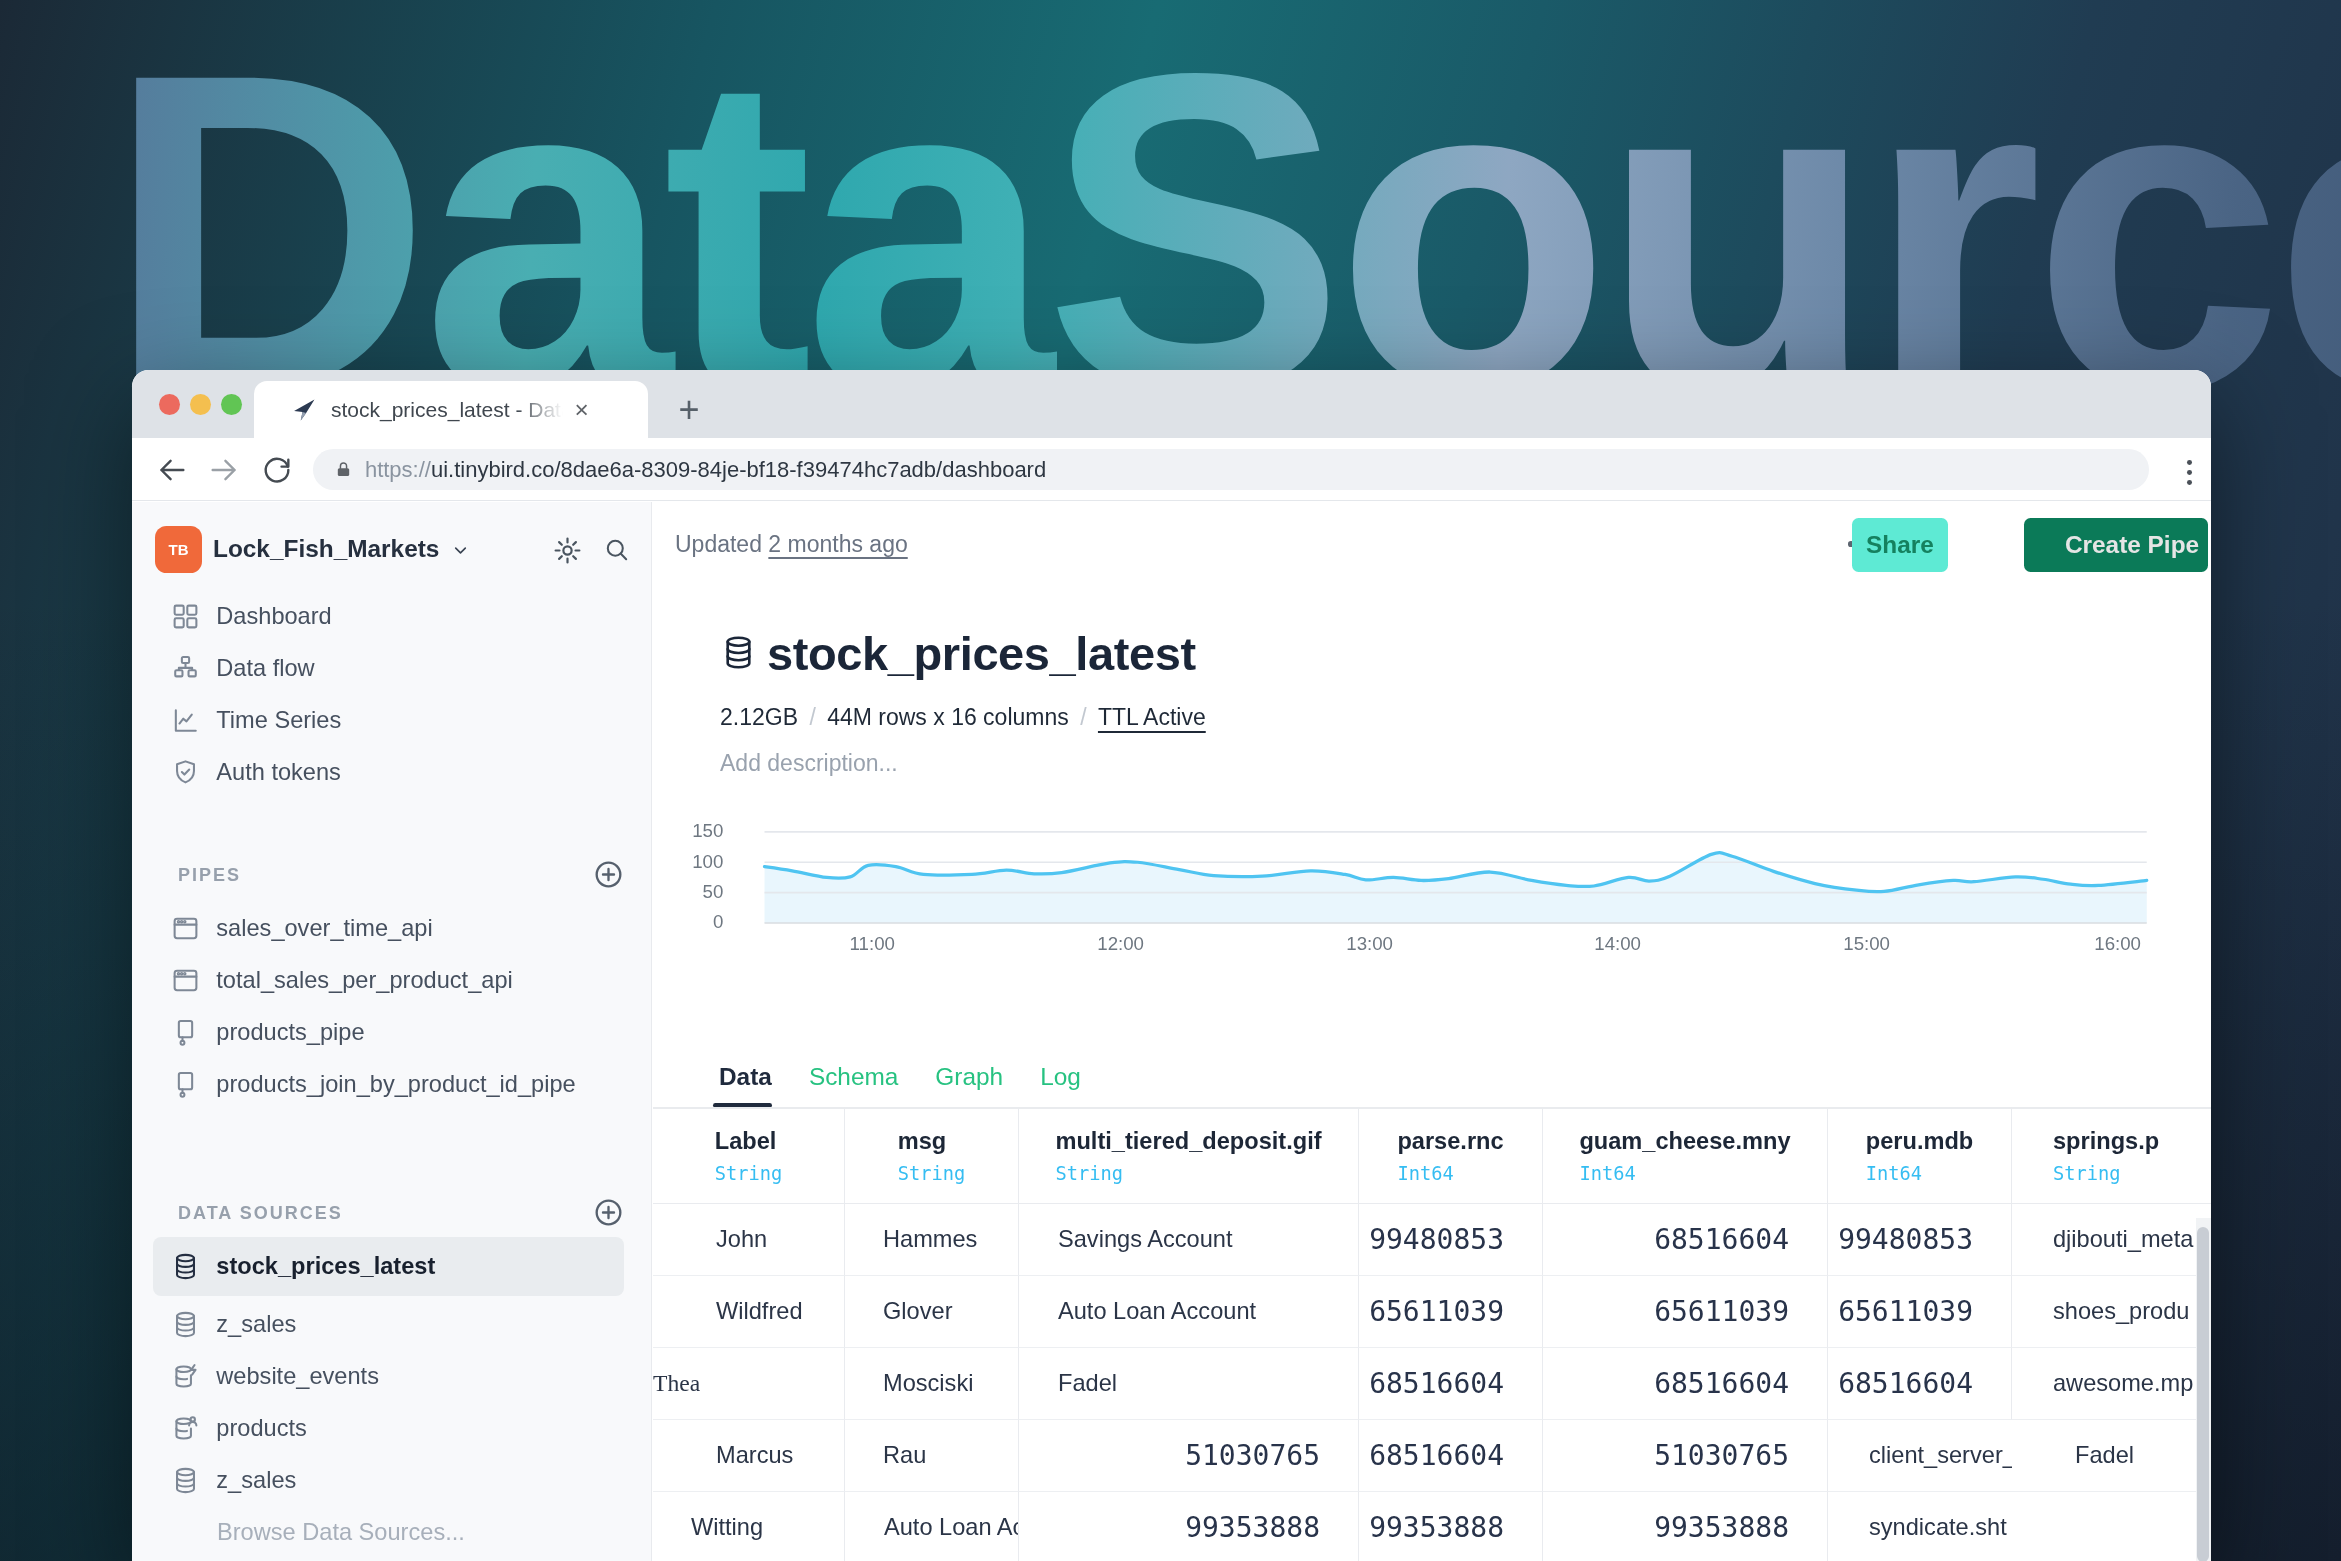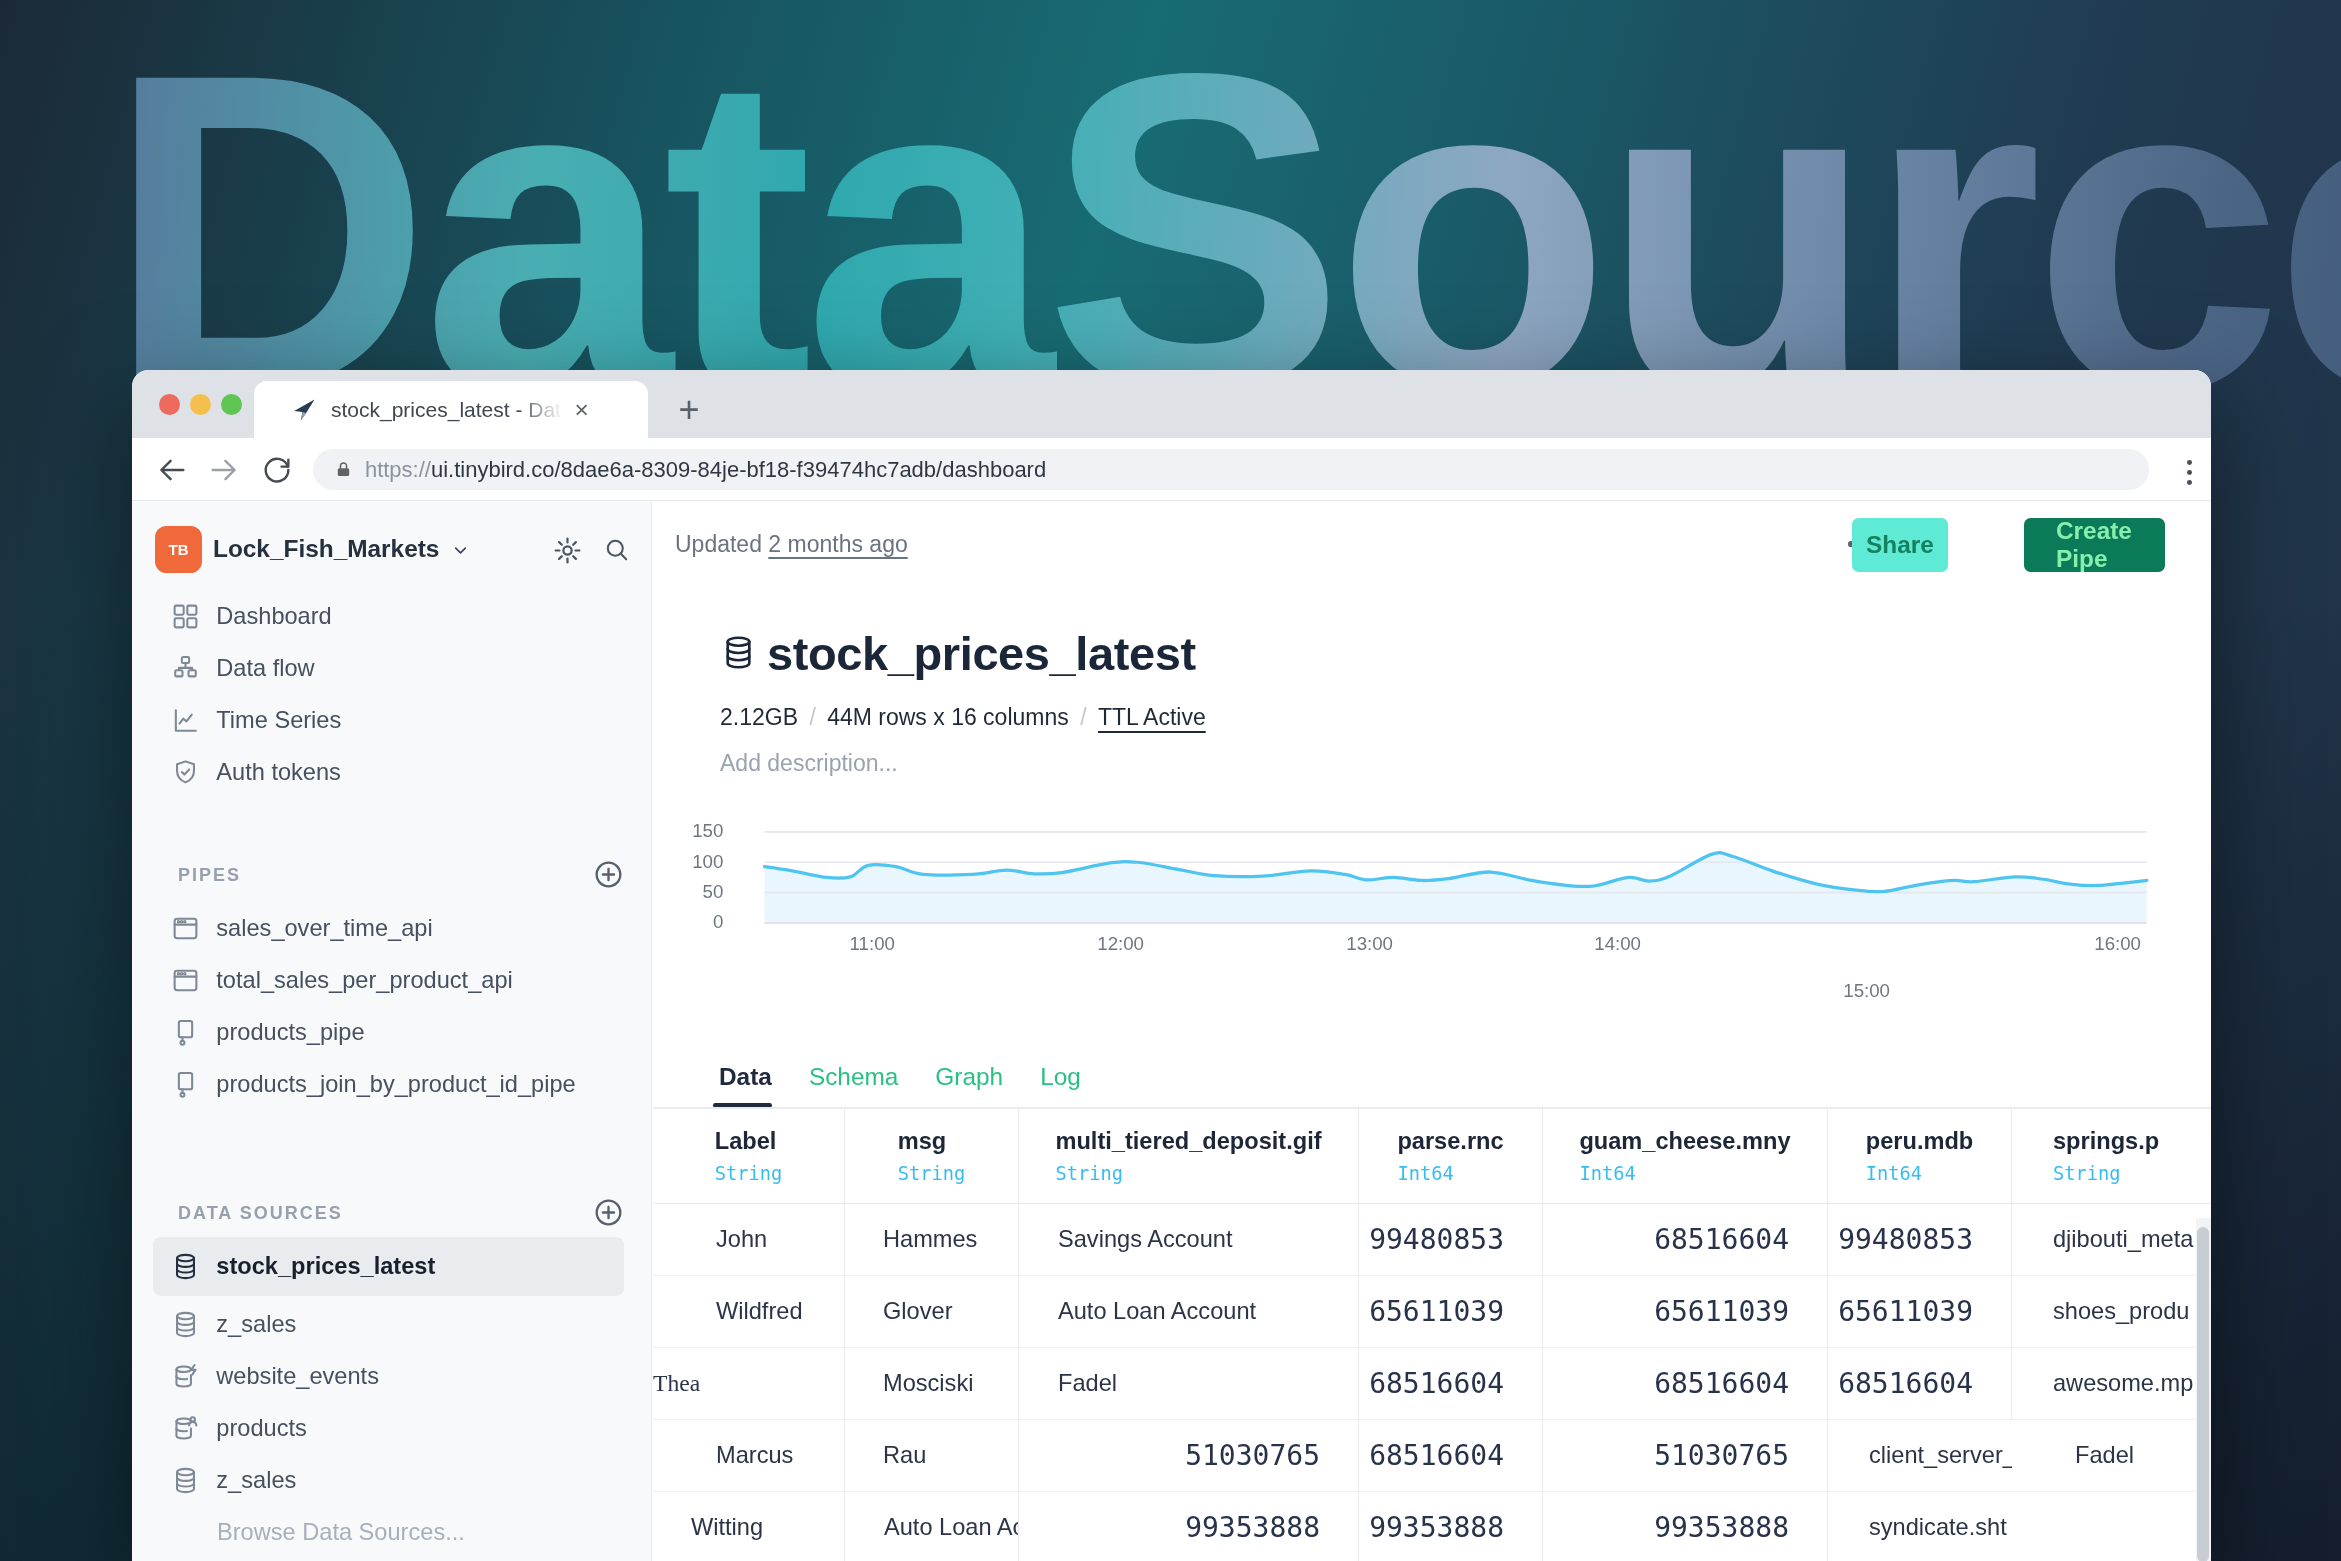--- a/index.html
+++ b/index.html
@@ -63,21 +63,21 @@
   .sec-head{position:absolute;left:46px;font-size:18px;font-weight:700;letter-spacing:2px;color:#97a0ac;}
   .sec-plus{position:absolute;left:460px;width:33px;height:33px;color:#56606d;}
   
   .updated{position:absolute;left:22px;top:29px;font-size:23px;color:#6a7382;}
   .updated u{text-underline-offset:4.9px;}
   .kebab-h{position:absolute;left:1195px;top:39px;display:flex;gap:7.3px;}
   .kebab-h i{width:5.7px;height:5.7px;border-radius:50%;background:#5c6570;}
   .btn{position:absolute;top:16.3px;height:54px;border-radius:6.5px;display:flex;align-items:center;justify-content:center;
     font-size:24.4px;font-weight:600;box-sizing:border-box;}
   .btn-share{left:1199px;width:96px;background:#5eead4;color:#15815f;}
-  .btn-create{left:1371px;width:141px;background:#0b7a58;color:#86efac;padding-left:32px;}
+  .btn-create{left:1371px;width:184px;background:#0b7a58;color:#e5e5e5;padding-left:32px;}
   .title-ic{position:absolute;left:67px;top:127px;width:37px;height:47px;color:#1b2638;}
   .page-title{position:absolute;left:114px;top:124px;font-size:47px;font-weight:700;color:#1b2638;letter-spacing:-0.4px;}
   .stats{position:absolute;left:67px;top:202px;font-size:23px;color:#1f2937;}
   .stats .sep{color:#c2c8d0;margin:0 11.4px;}
   .stats u{text-underline-offset:5.7px;}
   .desc{position:absolute;left:67px;top:248px;font-size:23px;color:#99a2ae;}
   
   .chartbox{position:absolute;left:0;top:311px;width:1558px;height:159px;}
   .chartbox svg{position:absolute;left:79px;top:0;}
   .ylab{position:absolute;width:59px;left:11.4px;text-align:right;font-size:18.7px;color:#6e7781;}
@@ -359,21 +359,21 @@
           <path d="M40.0,65.6C45.7,66.4,61.3,68.5,74.0,70.8C86.8,73.0,104.6,77.8,116.5,79.0C128.4,80.2,136.9,80.7,145.4,78.3C153.9,75.8,158.2,66.2,167.5,64.1C176.8,61.9,190.2,63.7,201.5,65.6C212.8,67.4,219.9,73.6,235.5,75.3C251.1,76.9,278.0,76.1,295.0,75.3C312.0,74.4,324.8,70.2,337.5,70.0C350.3,69.9,360.2,74.0,371.5,74.5C382.8,75.0,389.9,75.3,405.5,73.0C421.1,70.8,449.4,63.2,465.0,61.1C480.6,59.0,484.8,59.0,499.0,60.3C513.2,61.7,534.4,66.6,550.0,69.3C565.6,72.0,575.5,75.4,592.5,76.8C609.5,78.1,632.2,78.5,652.0,77.5C671.8,76.5,694.5,71.2,711.5,70.8C728.5,70.4,742.7,73.4,754.0,75.3C765.3,77.1,769.6,81.4,779.5,82.0C789.4,82.6,802.2,78.9,813.5,79.0C824.8,79.1,836.2,82.5,847.5,82.7C858.8,83.0,867.3,82.2,881.5,80.5C895.7,78.7,915.5,71.9,932.5,72.3C949.5,72.7,967.9,80.0,983.5,82.7C999.1,85.5,1013.3,87.6,1026.0,88.7C1038.8,89.8,1047.3,91.1,1060.0,89.5C1072.8,87.8,1091.2,80.0,1102.5,79.0C1113.8,78.0,1119.5,83.7,1128.0,83.5C1136.5,83.2,1140.8,83.0,1153.5,77.5C1166.3,72.0,1191.8,54.7,1204.5,50.6C1217.3,46.5,1217.3,49.4,1230.0,52.9C1242.8,56.3,1264.0,65.9,1281.0,71.5C1298.0,77.1,1315.0,82.6,1332.0,86.5C1349.0,90.3,1368.8,93.1,1383.0,94.7C1397.2,96.3,1404.3,97.3,1417.0,96.2C1429.8,95.1,1445.3,90.2,1459.5,88.0C1473.7,85.7,1490.7,83.4,1502.0,82.7C1513.3,82.1,1514.8,85.0,1527.5,84.2C1540.3,83.5,1564.3,78.7,1578.5,78.3C1592.7,77.8,1601.2,79.7,1612.5,81.2C1623.8,82.7,1635.2,86.0,1646.5,87.2C1657.8,88.5,1664.9,89.5,1680.5,88.7C1696.1,88.0,1730.1,83.7,1740.0,82.7" fill="none" stroke="#4fc4f1" stroke-width="4" stroke-linejoin="round" stroke-linecap="round"></path>
         </svg>
         <div class="ylab" style="top: 98px;">0</div>
         <div class="ylab" style="top: 68px;">50</div>
         <div class="ylab" style="top: 38px;">100</div>
         <div class="ylab" style="top: 7.3px;">150</div>
         <div class="xlab" style="left: 153px;">11:00</div>
         <div class="xlab" style="left: 402px;">12:00</div>
         <div class="xlab" style="left: 651px;">13:00</div>
         <div class="xlab" style="left: 899px;">14:00</div>
-        <div class="xlab" style="left: 1148px; margin-top: 47px;">15:00</div>
+        <div class="xlab" style="left: 1148px;">15:00</div>
         <div class="xlab" style="left: 1399px;">16:00</div>
       </div>
     <div class="tabsrow" id="tabs-row">
         <div class="vtab active">Data</div>
         <div class="vtab">Schema</div>
         <div class="vtab">Graph</div>
         <div class="vtab">Log</div>
       </div>
     <div class="tabs-underline"></div>
     <div class="tabs-border"></div>

